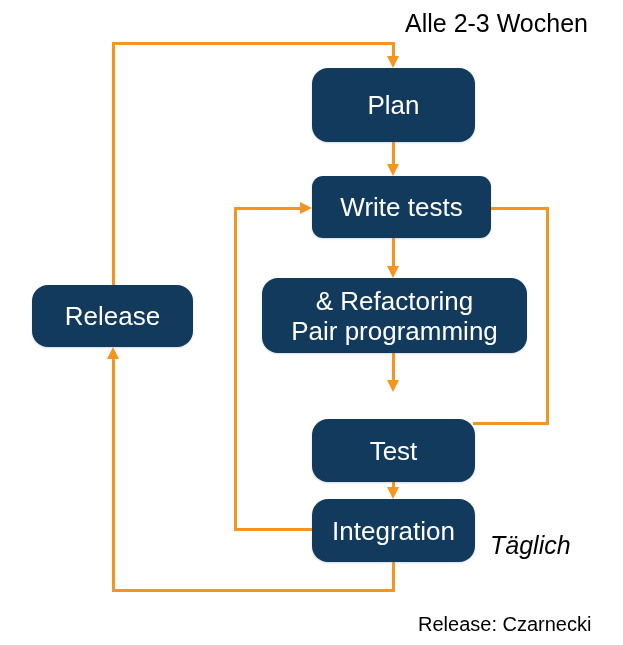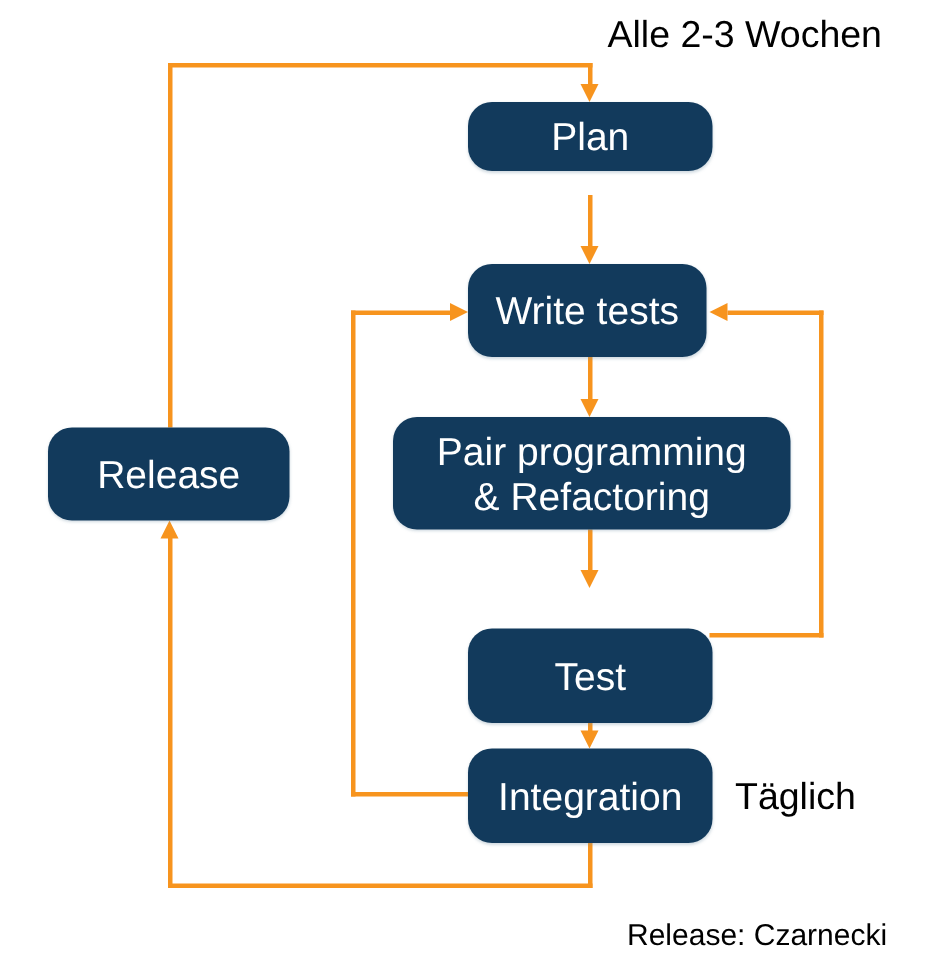--- a/index.html
+++ b/index.html
@@ -108,42 +108,42 @@
     <div class="ah ah-right" style="left:300px; top:202px;"></div>
   </div>
 
   <div>
     <div class="seg" style="left:392px; top:562px; width:3px; height:30px;"></div>
     <div class="seg" style="left:112px; top:589px; width:283px; height:3px;"></div>
     <div class="seg" style="left:112px; top:357px; width:3px; height:235px;"></div>
     <div class="ah ah-up" style="left:107px; top:347px;"></div>
   </div>
 
-  <div class="node" style="left:312px; top:68px; width:163px; height:46px;">
+  <div class="node" style="left:312px; top:68px; width:163px; height:74px;">
     <span>Plan</span>
   </div>
 
-  <div class="node" style="left:312px; top:176px; width:159px; height:62px;">
+  <div class="node" style="left:312px; top:176px; width:179px; height:62px;border-radius:11px;">
     <span>Write tests</span>
   </div>
 
   <div class="node" style="left:262px; top:278px; width:265px; height:75px;">
+    <span>&amp; Refactoring</span>
     <span>Pair programming</span>
-    <span>&amp; Refactoring</span>
   </div>
 
   <div class="node" style="left:312px; top:392px; width:163px; height:63px;margin-top:27px;">
     <span>Test</span>
   </div>
 
   <div class="node" style="left:312px; top:499px; width:163px; height:63px;">
     <span>Integration</span>
   </div>
 
   <div class="node" style="left:32px; top:285px; width:161px; height:62px;">
     <span>Release</span>
   </div>
 
   <div class="annotation" style="left:405px; top:11px;">Alle 2-3 Wochen</div>
-  <div class="annotation" style="left:490px; top:519px;">Täglich</div>
+  <div class="annotation" style="left:490px; top:533px;font-style:italic;">Täglich</div>
   <div class="annotation small" style="left:418px; top:612px;">Release: Czarnecki</div>
 
 </div>
 
 </body></html>

